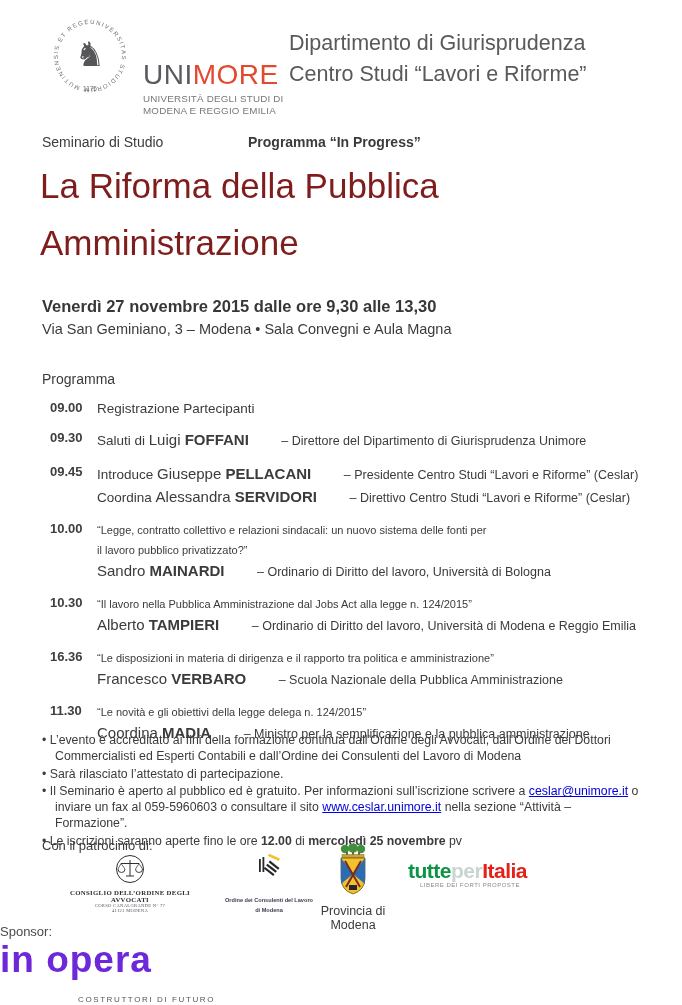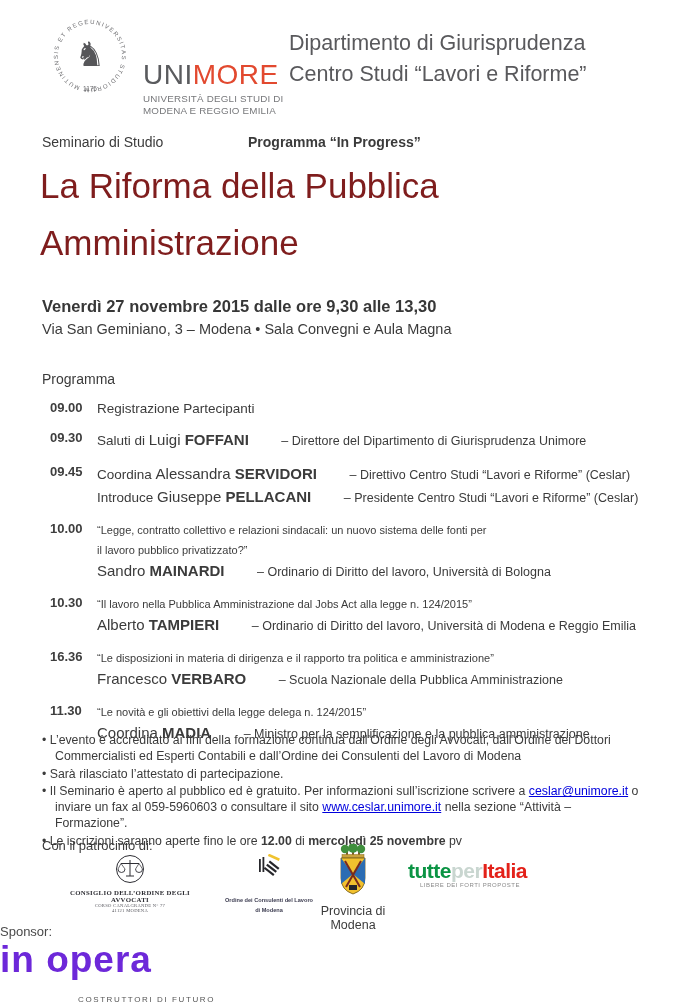--- a/index.html
+++ b/index.html
@@ -119,22 +119,22 @@
     </div>
 
     <div class="prow">
       <div class="ptime">09.30</div>
       <div class="pbody sp"><span>Saluti di </span><span class="sp-name">Luigi </span><span class="sp-sur">FOFFANI</span><span class="sp-role"> – Direttore del Dipartimento di Giurisprudenza Unimore</span></div>
     </div>
 
     <div class="prow">
       <div class="ptime">09.45</div>
       <div class="pbody">
+        <div class="sp"><span>Introduce </span><span class="sp-name">Giuseppe </span><span class="sp-sur">PELLACANI</span><span class="sp-role"> – Presidente Centro Studi “Lavori e Riforme” (Ceslar)</span></div>
         <div class="sp"><span>Coordina </span><span class="sp-name">Alessandra </span><span class="sp-sur">SERVIDORI</span><span class="sp-role"> – Direttivo Centro Studi “Lavori e Riforme” (Ceslar)</span></div>
-        <div class="sp"><span>Introduce </span><span class="sp-name">Giuseppe </span><span class="sp-sur">PELLACANI</span><span class="sp-role"> – Presidente Centro Studi “Lavori e Riforme” (Ceslar)</span></div>
       </div>
     </div>
 
     <div class="prow">
       <div class="ptime">10.00</div>
       <div class="pbody">
         <div class="ptitle">“Legge, contratto collettivo e relazioni sindacali: un nuovo sistema delle fonti per</div>
         <div class="ptitle">il lavoro pubblico privatizzato?”</div>
         <div class="sp"><span class="sp-name">Sandro </span><span class="sp-sur">MAINARDI</span><span class="sp-role"> – Ordinario di Diritto del lavoro, Università di Bologna</span></div>
       </div>

